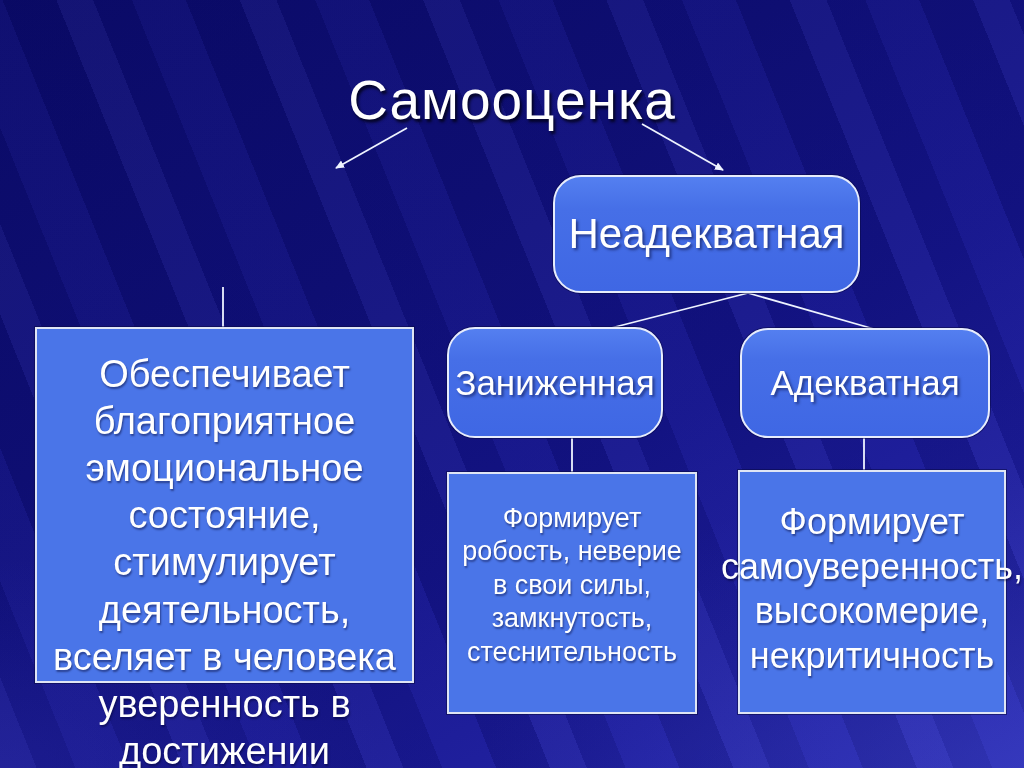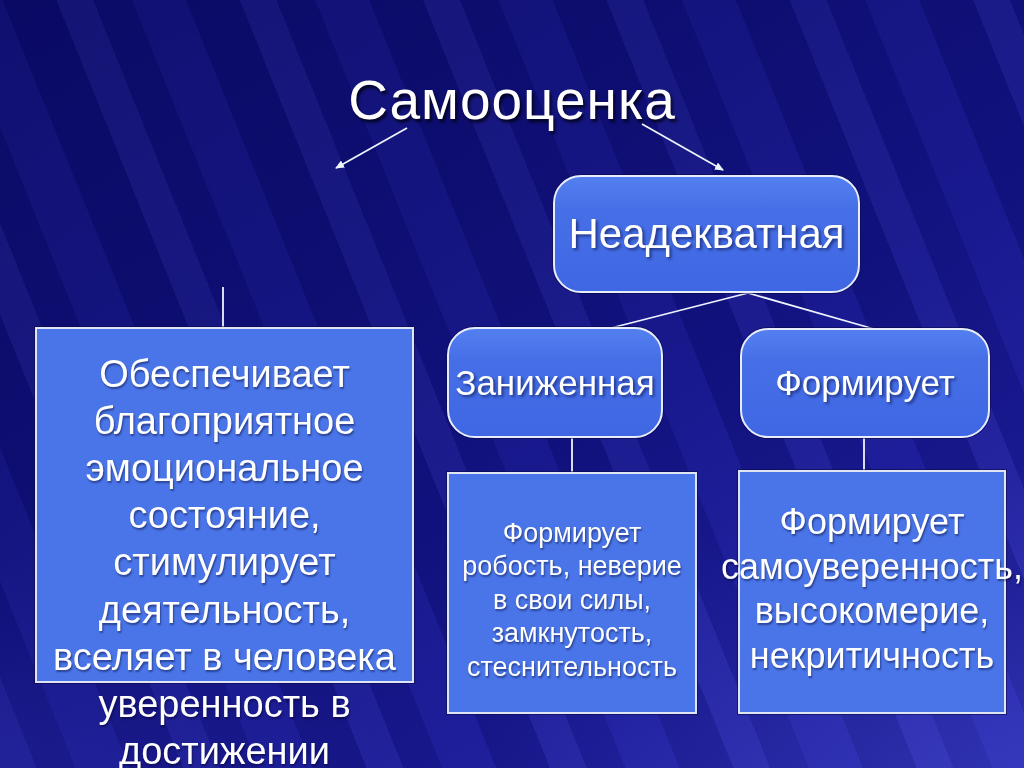--- a/index.html
+++ b/index.html
@@ -38,21 +38,21 @@
     color:#ffffff; text-shadow:1px 2px 2px rgba(0,0,40,.45);
     box-shadow:0 0 0 1px rgba(10,10,70,.55);
     box-sizing:border-box; text-align:center;
   }
   .desc .txt{ line-height:1.24; }
   #node-adequate  { left:68px;  top:172px; width:362px; height:115px; }
   #node-inadequate{ left:553px; top:175px; width:307px; height:118px; }
   #node-lowered   { left:447px; top:327px; width:216px; height:111px; }
   #node-inflated  { left:740px; top:328px; width:250px; height:110px; }
   #desc-adequate  { left:35px;  top:327px; width:379px; height:356px; padding:22px 12px; font-size:38px; }
-  #desc-lowered   { left:447px; top:472px; width:250px; height:242px; padding:28px 6px;  font-size:27px;align-items:flex-end; }
+  #desc-lowered   { left:447px; top:472px; width:250px; height:242px; padding:28px 6px;  font-size:27px; }
   #desc-inflated  { left:738px; top:470px; width:268px; height:244px; padding:28px 8px;  font-size:36px; }
   svg.connectors{ position:absolute; left:0; top:0; pointer-events:none; }
   svg.connectors line{ stroke:#eef3ff; stroke-width:1.8; }
 </style>
 </head>
 <body>
 
 <div class="stage">
 
   <div class="title">Самооценка</div>
@@ -75,21 +75,21 @@
 
   <div class="node node-l1" id="node-inadequate">
     <span>Неадекватная</span>
   </div>
 
   <div class="node node-l2" id="node-lowered">
     <span>Заниженная</span>
   </div>
 
   <div class="node node-l2" id="node-inflated">
-    <span>Формирует</span>
+    <span>Адекватная</span>
   </div>
 
   <div class="desc" id="desc-adequate">
     <span class="txt">Обеспечивает благоприятное эмоциональное состояние, стимулирует деятельность, вселяет в человека уверенность в достижении поставленных целей</span>
   </div>
 
   <div class="desc" id="desc-lowered">
     <span class="txt">Формирует робость, неверие в свои силы, замкнутость, стеснительность</span>
   </div>
 

